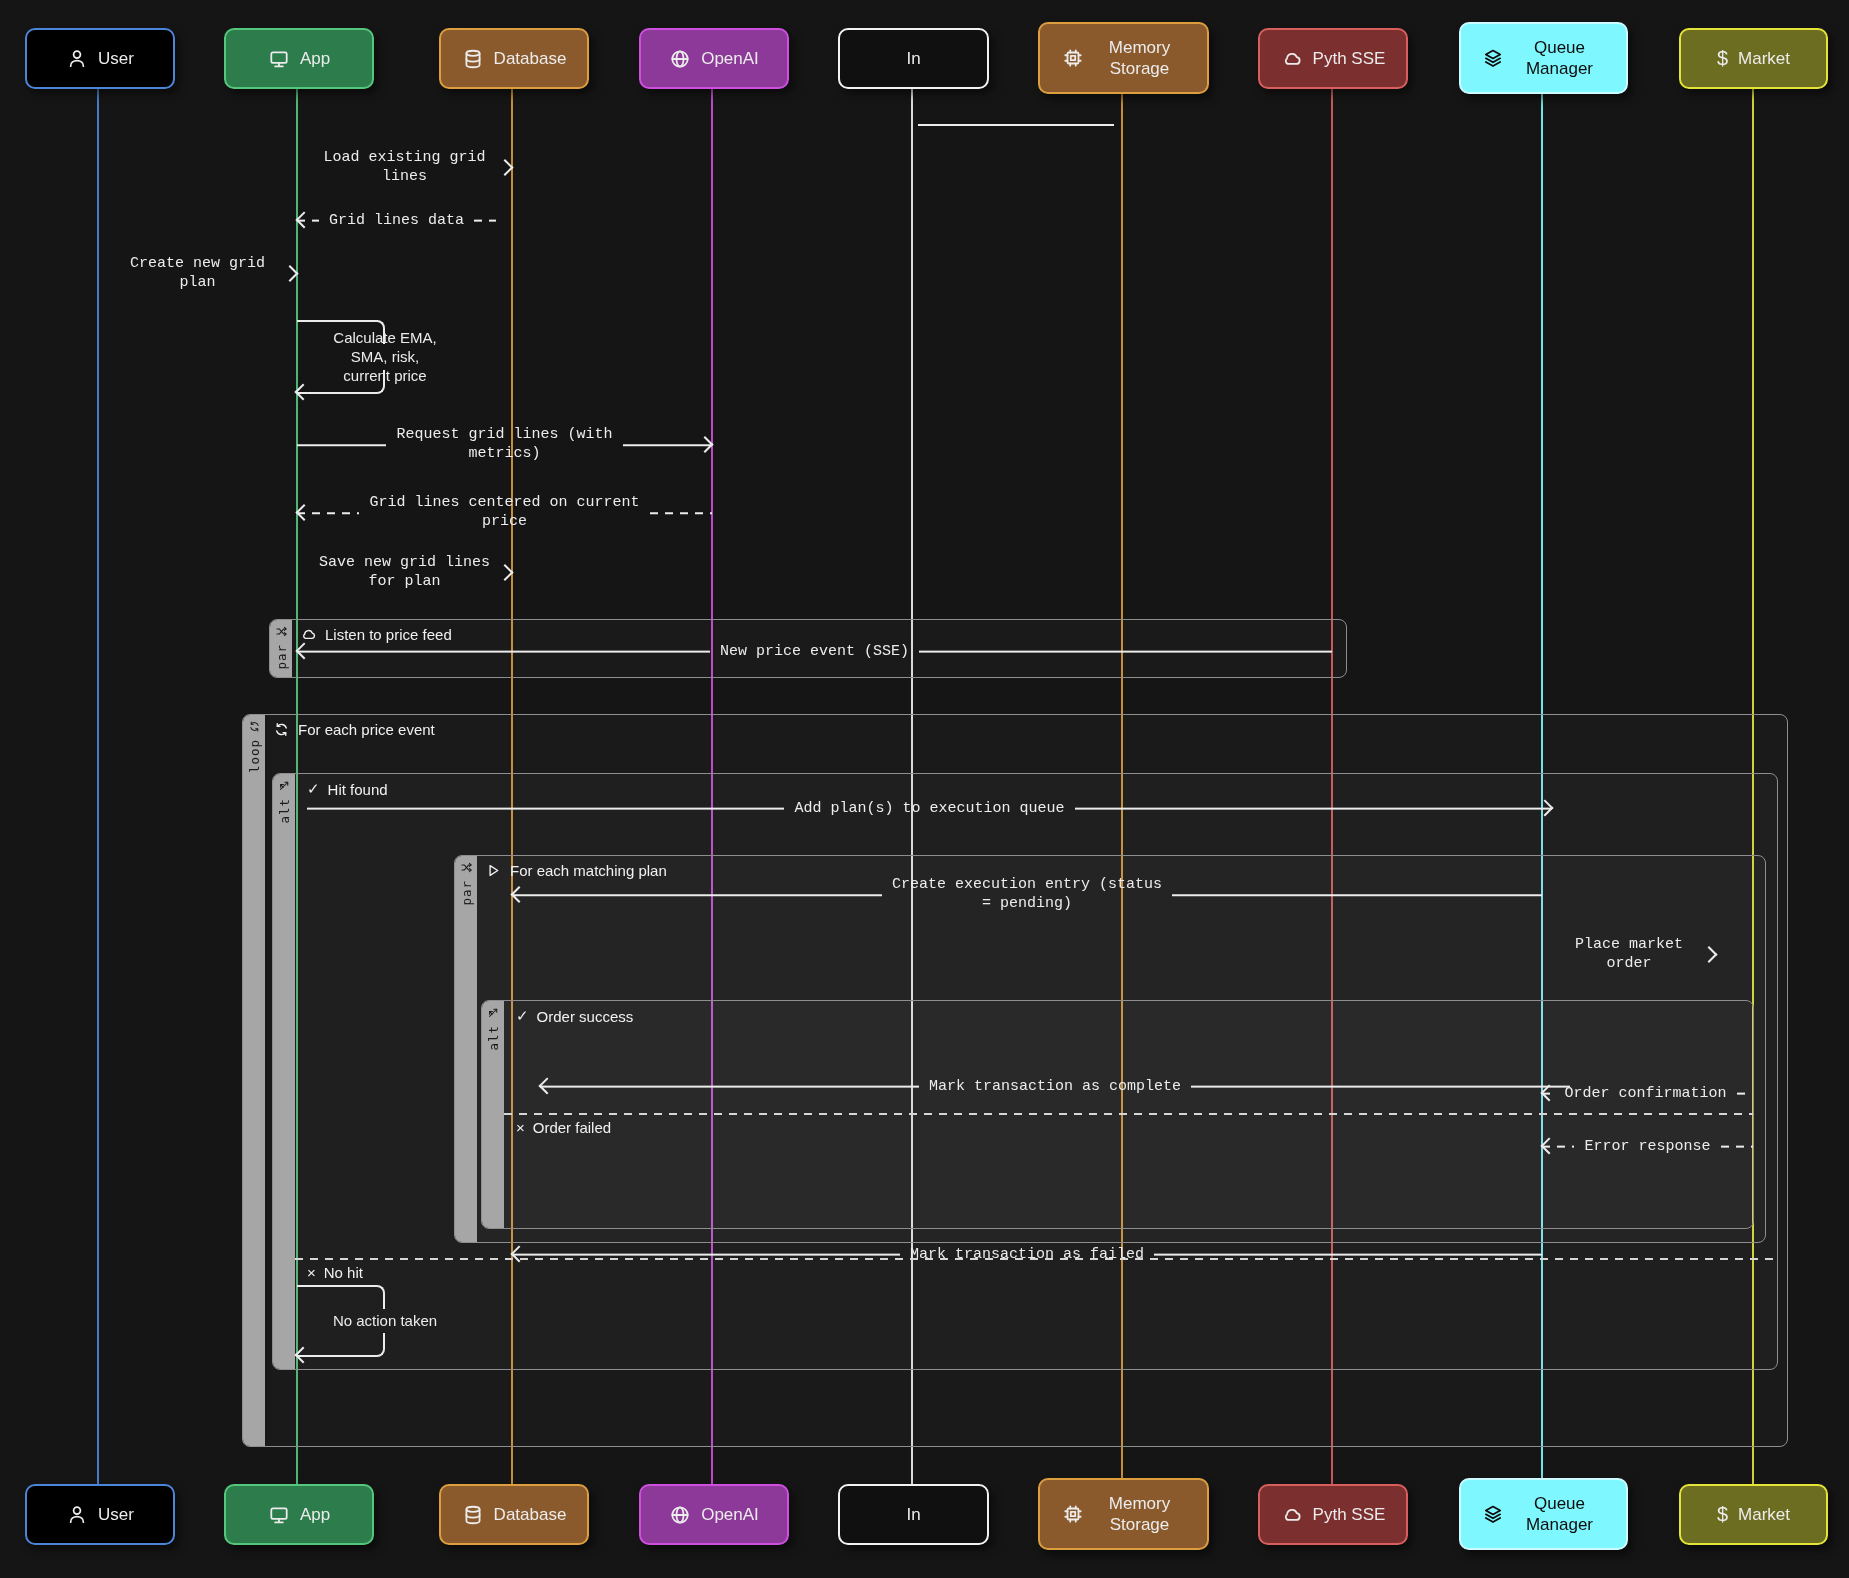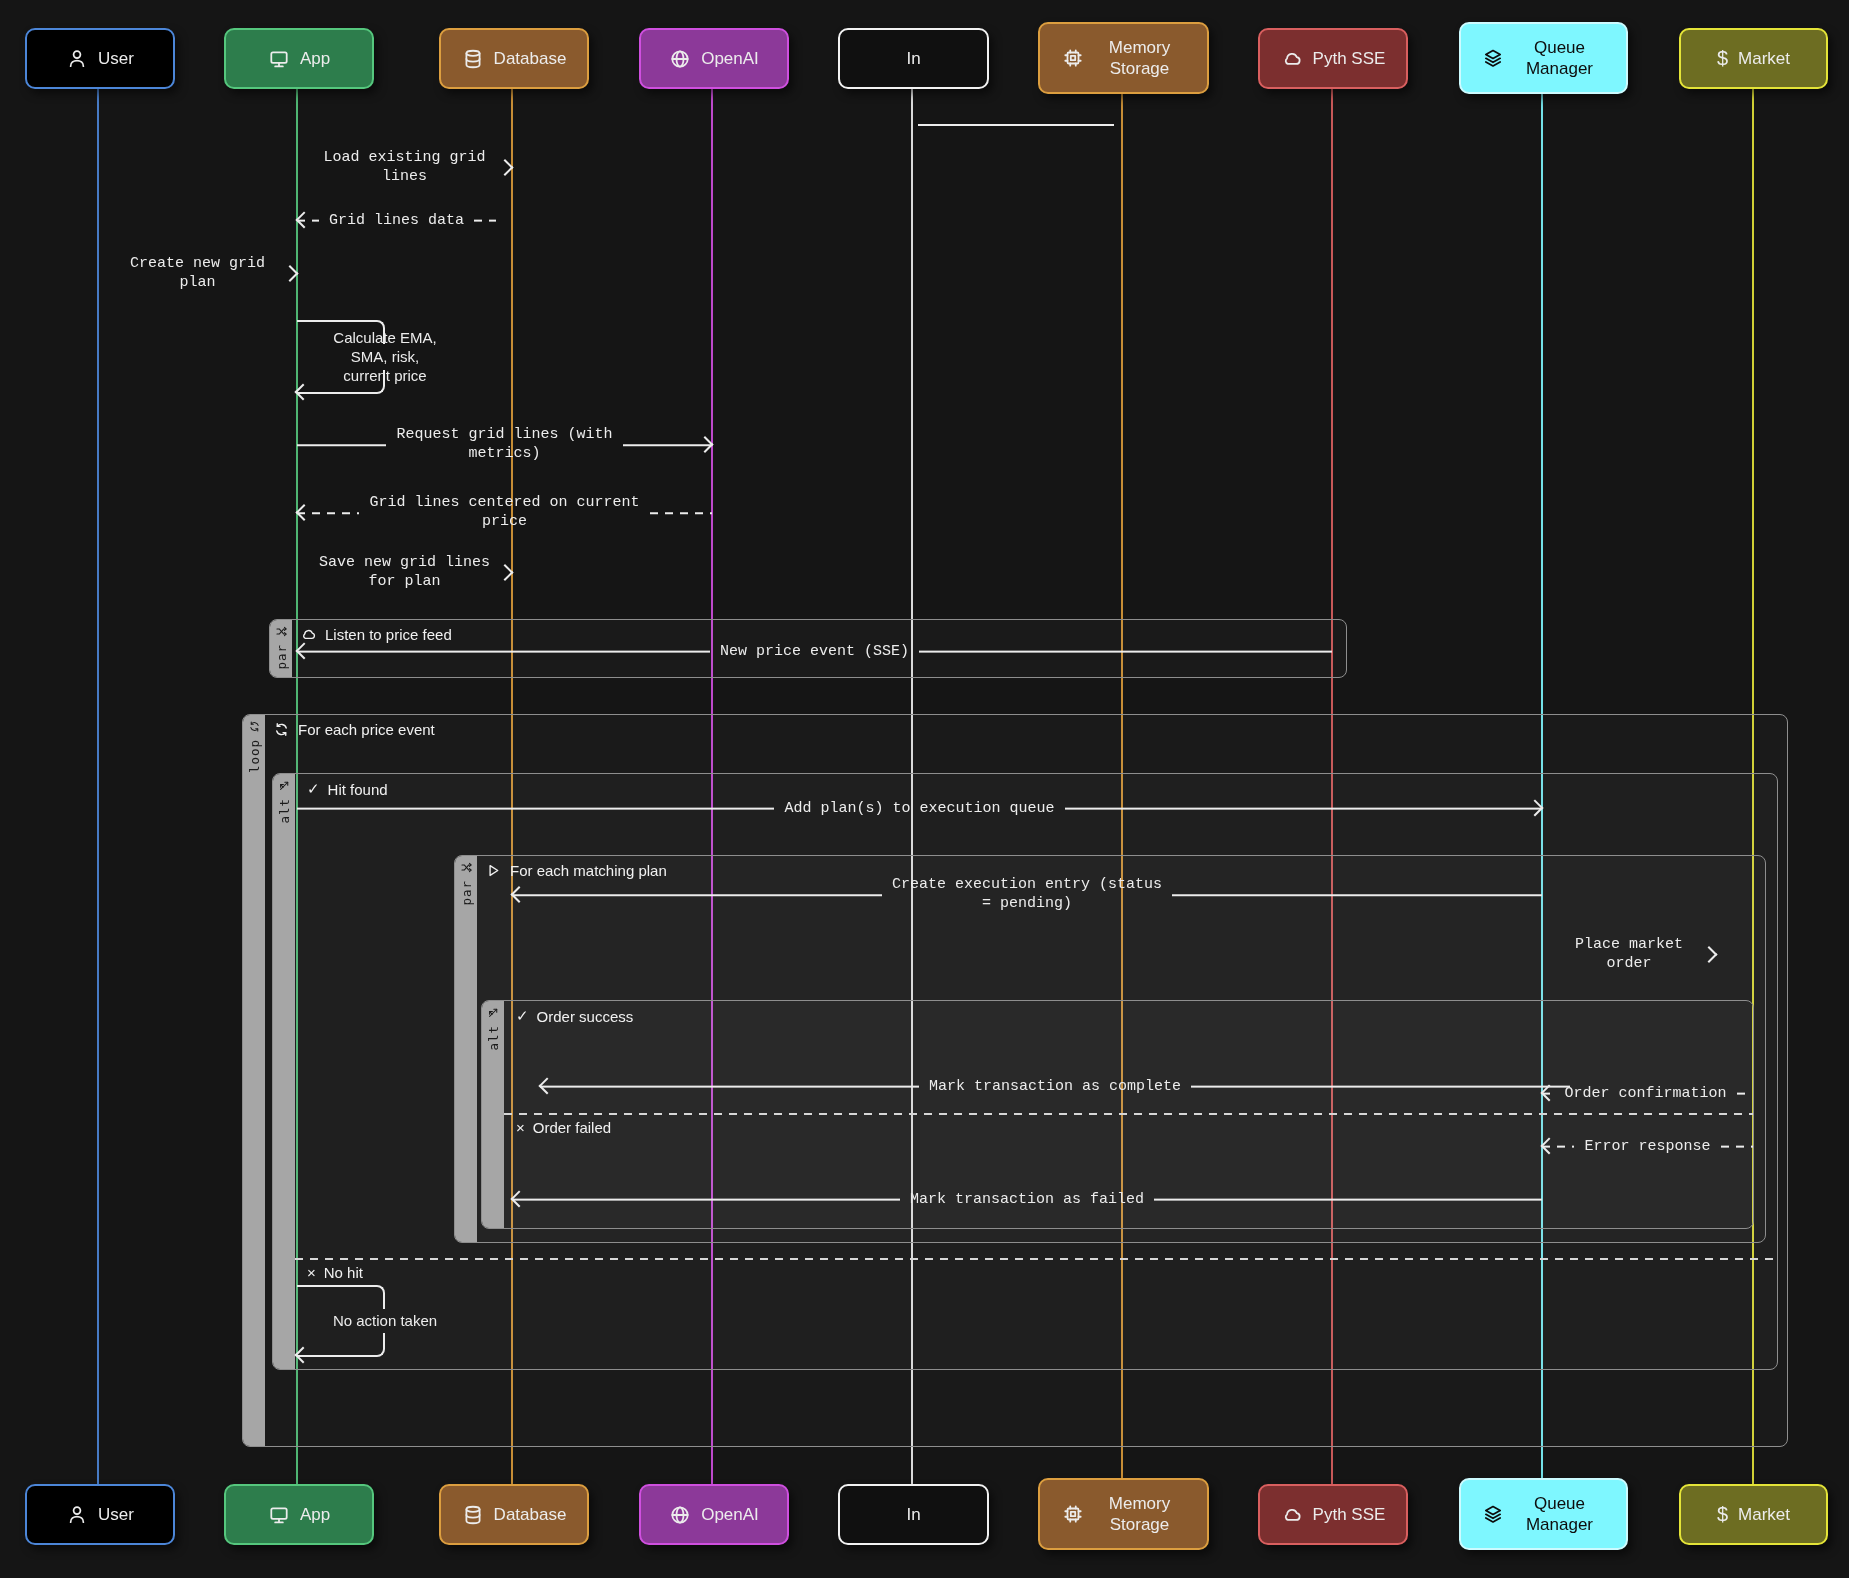--- a/index.html
+++ b/index.html
@@ -266,21 +266,21 @@
     <i class="seg"></i>
   </div>
 
   <div class="msg" style="left:297px;width:1035px;top:652px">
     <i class="ah l"></i>
       <i class="seg"></i>
       <span class="lbl">New price event (SSE)</span>
       <i class="seg"></i>
   </div>
 
-  <div class="msg" style="left:297px;width:1245px;top:809px">
+  <div class="msg" style="left:307px;width:1245px;top:809px">
     <i class="seg"></i>
       <span class="lbl">Add plan(s) to execution queue</span>
       <i class="seg"></i>
       <i class="ah r"></i>
   </div>
 
   <div class="msg" style="left:512px;width:1030px;top:895px">
     <i class="ah l"></i>
       <i class="seg"></i>
       <span class="lbl">Create execution entry (status
@@ -309,21 +309,21 @@
       <i class="seg"></i>
   </div>
 
   <div class="msg dashed" style="left:1542px;width:211px;top:1147px">
     <i class="ah l"></i>
       <i class="seg"></i>
       <span class="lbl">Error response</span>
       <i class="seg"></i>
   </div>
 
-  <div class="msg" style="left:512px;width:1030px;top:1200px">
+  <div class="msg" style="left:512px;width:1030px;top:1255px">
     <i class="ah l"></i>
       <i class="seg"></i>
       <span class="lbl">Mark transaction as failed</span>
       <i class="seg"></i>
   </div>
 
   <div class="self" style="left:297px;top:1285px;width:88px;height:72px">
     <div class="bcorner btop"></div>
     <div class="bcorner bbot"></div>
     <span class="lbl">No action taken</span>

